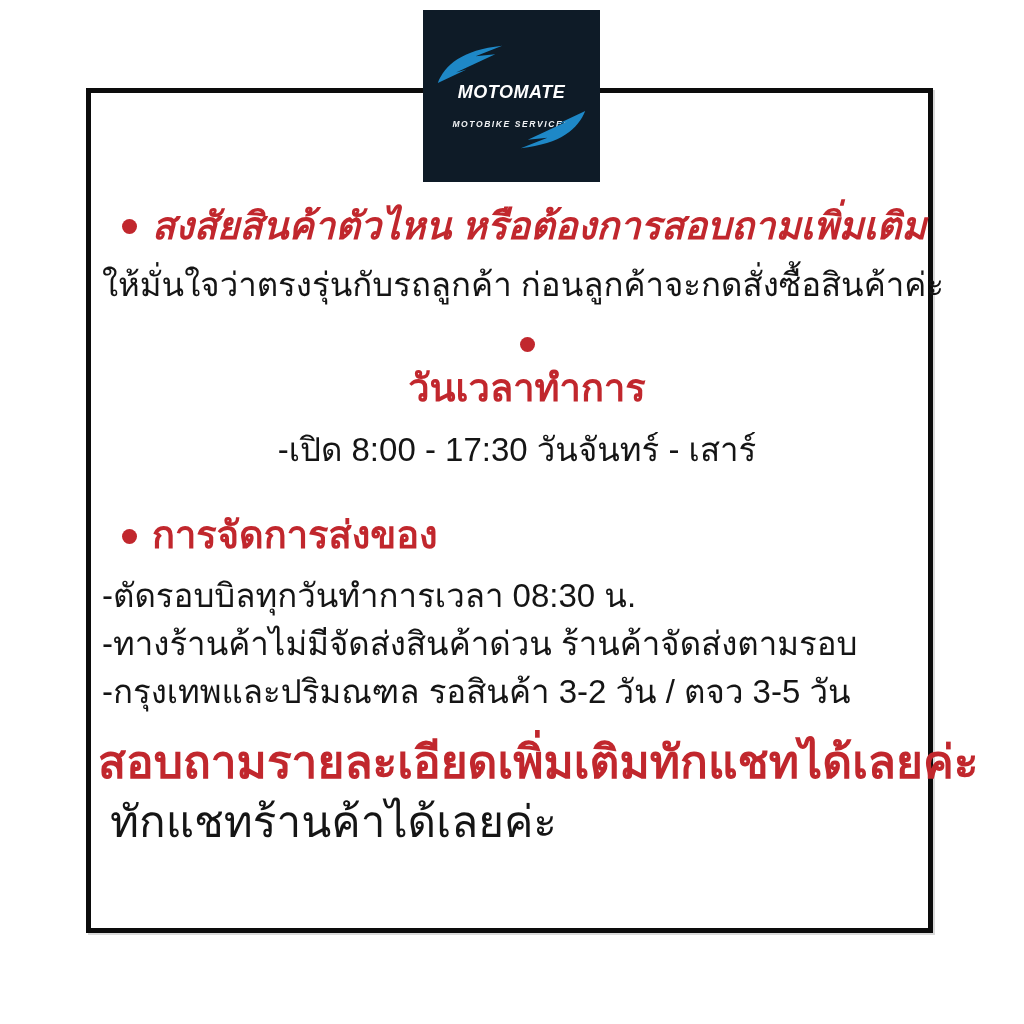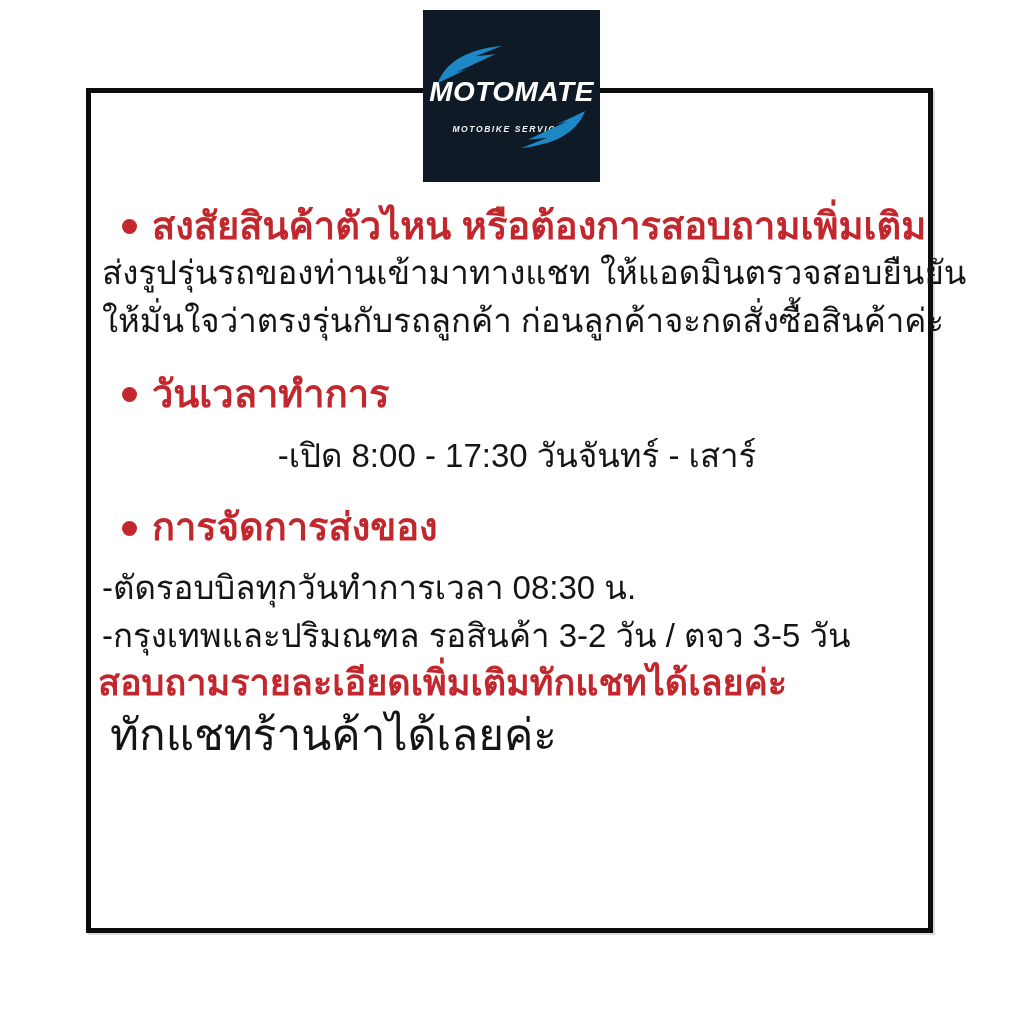--- a/index.html
+++ b/index.html
@@ -33,21 +33,21 @@
     width:177px;height:172px;
     background:var(--logo-bg);
     z-index:3;
     display:flex;
     flex-direction:column;
     align-items:center;
     justify-content:center;
   }
   .logo .brand{
     color:#ffffff;
-    font-size:28px;
+    font-size:18px;
     font-weight:bold;
     font-style:italic;
     letter-spacing:0.5px;
     margin-top:18px;
     white-space:nowrap;
   }
   .logo .tagline{
     color:#f2f4f6;
     font-size:8.5px;
     font-weight:bold;
@@ -82,28 +82,29 @@
     border-radius:50%;
     background:var(--accent-red);
     flex:0 0 auto;
   }
   .body-line{
     color:var(--text);
     font-size:33px;
     line-height:48px;
     white-space:nowrap;
   }
-  .sec1 .section-heading{margin-top:0;}
-  .sec2 .section-heading{margin-top:28px;margin-bottom:14px;}
+  .sec1 .section-heading{margin-top:0;margin-bottom:12px;font-style:italic;}
+  .sec2 .section-heading{margin-top:28px;margin-bottom:14px;flex-direction:column;}
   .sec2 .body-line{line-height:52px;text-align:center;}
-  .sec3 .section-heading{margin-top:24px;margin-bottom:14px;}
+  .sec3 .section-heading{margin-top:38px;margin-bottom:14px;}
   .footer-headline{
+    margin-top:18px;
     margin-left:-4px;
     color:var(--accent-red);
-    font-size:36px;
+    font-size:46px;
     font-weight:bold;
     line-height:1.25;
     white-space:nowrap;
   }
   .footer-subline{
     margin-top:4px;
     margin-left:8px;
     color:var(--text);
     font-size:44px;
     line-height:1.2;
@@ -130,37 +131,37 @@
   </span>
 </div>
 
 <div class="content">
 
   <div class="sec1">
     <div class="section-heading">
       <span class="bullet"></span>
       <span>สงสัยสินค้าตัวไหน หรือต้องการสอบถามเพิ่มเติม</span>
     </div>
-    <div class="body-line">ส่งรูปรุ่นรถของท่านเข้ามาทางแชท ให้แอดมินตรวจสอบยืนยัน</div>
     <div class="body-line">ให้มั่นใจว่าตรงรุ่นกับรถลูกค้า ก่อนลูกค้าจะกดสั่งซื้อสินค้าค่ะ</div>
   </div>
 
   <div class="sec2">
     <div class="section-heading">
       <span class="bullet"></span>
       <span>วันเวลาทำการ</span>
     </div>
     <div class="body-line">-เปิด 8:00 - 17:30 วันจันทร์ - เสาร์</div>
   </div>
 
   <div class="sec3">
     <div class="section-heading">
       <span class="bullet"></span>
       <span>การจัดการส่งของ</span>
     </div>
     <div class="body-line">-ตัดรอบบิลทุกวันทำการเวลา 08:30 น.</div>
+    <div class="body-line">-ทางร้านค้าไม่มีจัดส่งสินค้าด่วน ร้านค้าจัดส่งตามรอบ</div>
     <div class="body-line">-กรุงเทพและปริมณฑล รอสินค้า 3-2 วัน / ตจว 3-5 วัน</div>
   </div>
 
   <div class="footer-headline">สอบถามรายละเอียดเพิ่มเติมทักแชทได้เลยค่ะ</div>
   <div class="footer-subline">ทักแชทร้านค้าได้เลยค่ะ</div>
 
 </div>
 
 </body></html>

